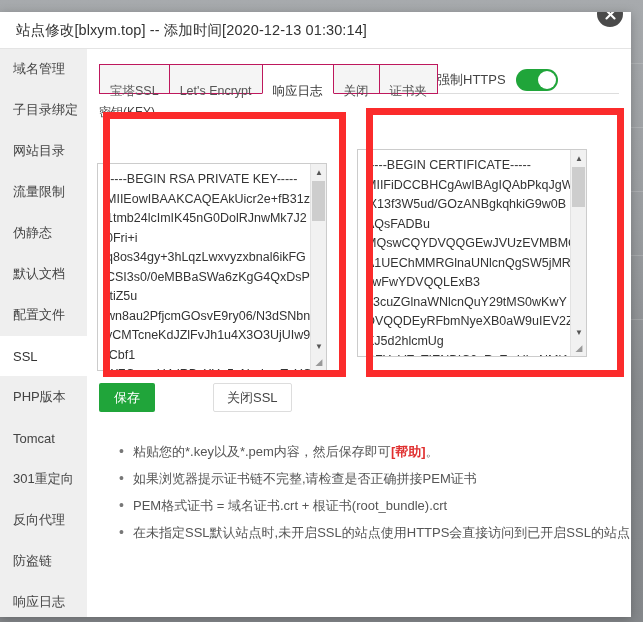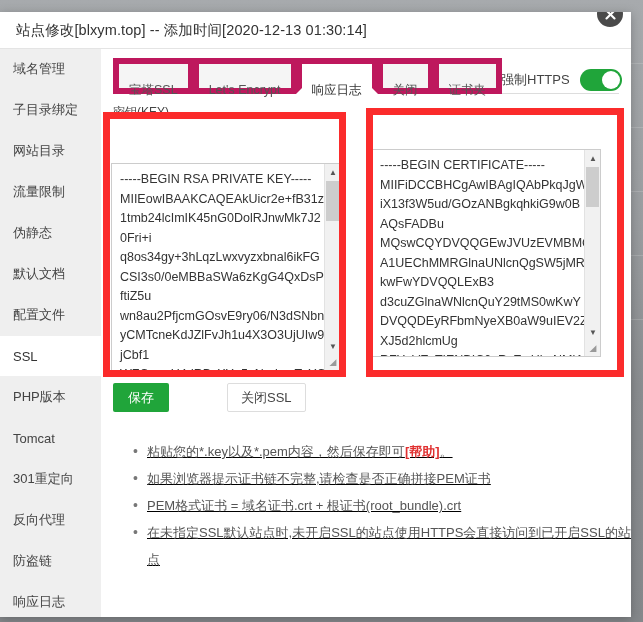--- a/index.html
+++ b/index.html
@@ -72,21 +72,21 @@
     box-sizing: border-box;
   }
   #close-btn svg { display:block; }
 
   #modal-body {
     display: flex;
     height: 568px;
   }
   
   #sidebar {
-    width: 101px;
+    width: 87px;
     background: #efefef;
     flex: none;
     padding-top: 0px;
     box-sizing: border-box;
   }
   .side-item {
     height: 41px;
     display: flex;
     align-items: center;
     padding-left: 13px;
@@ -118,21 +118,21 @@
     position: relative;
   }
   #tabs-row::after{
     content:"";
     position:absolute;
     left:12px; right:12px; bottom:0;
     height:1px;
     background:#ddd;
   }
   .tab {
-    border: 6px solid #be185d;
+    border: 1px solid #be185d;
     background: #f5f5f5;
     font-size: 12.5px;
     color: #555;
     padding: 12px 10px;
     height: 30px;
     line-height: 29px;
     margin-right: -1px;
     cursor: pointer;
     position: relative;
     z-index: 2;
@@ -287,21 +287,20 @@
     margin-left: 10px;
     cursor: pointer;
     border-radius: 2px;
     font-family: inherit;
   }
   
   #notes {
     margin: 26px 0 0 0;
     padding-left: 32px;
     list-style: none;
-    text-decoration: underline;
   }
   #notes li {
     font-size: 13px;
     color: #555;
     line-height: 27px;
     position: relative;
     padding-left: 14px;
   }
   #notes li::before {
     content: "•";

